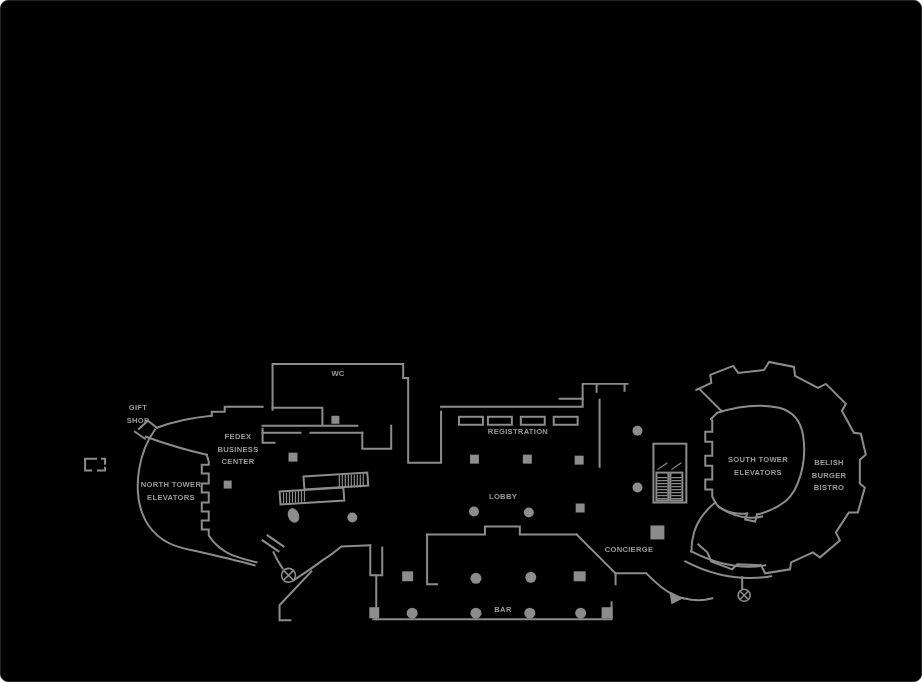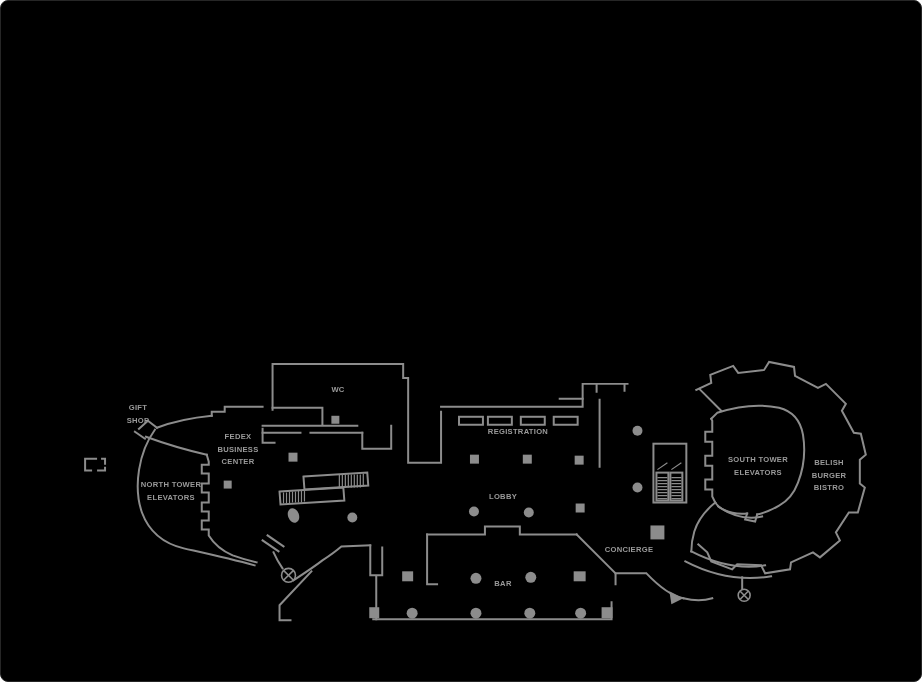--- a/index.html
+++ b/index.html
@@ -146,23 +146,23 @@
     </g>
   </svg>
 
   <div class="lbl" style="left:137px;top:413px;">GIFT
 SHOP</div>
   <div class="lbl" style="left:237px;top:449px;">FEDEX
 BUSINESS
 CENTER</div>
   <div class="lbl" style="left:170px;top:490px;">NORTH TOWER
 ELEVATORS</div>
-  <div class="lbl" style="left:337px;top:389px;">WC</div>
+  <div class="lbl" style="left:337px;top:373px;">WC</div>
   <div class="lbl" style="left:517px;top:431px;">REGISTRATION</div>
   <div class="lbl" style="left:502px;top:496px;">LOBBY</div>
-  <div class="lbl" style="left:502px;top:583px;">BAR</div>
+  <div class="lbl" style="left:502px;top:609px;">BAR</div>
   <div class="lbl" style="left:628px;top:549px;">CONCIERGE</div>
   <div class="lbl" style="left:757px;top:465px;">SOUTH TOWER
 ELEVATORS</div>
   <div class="lbl" style="left:828px;top:475px;">BELISH
 BURGER
 BISTRO</div>
 </div>
 
 </body></html>

